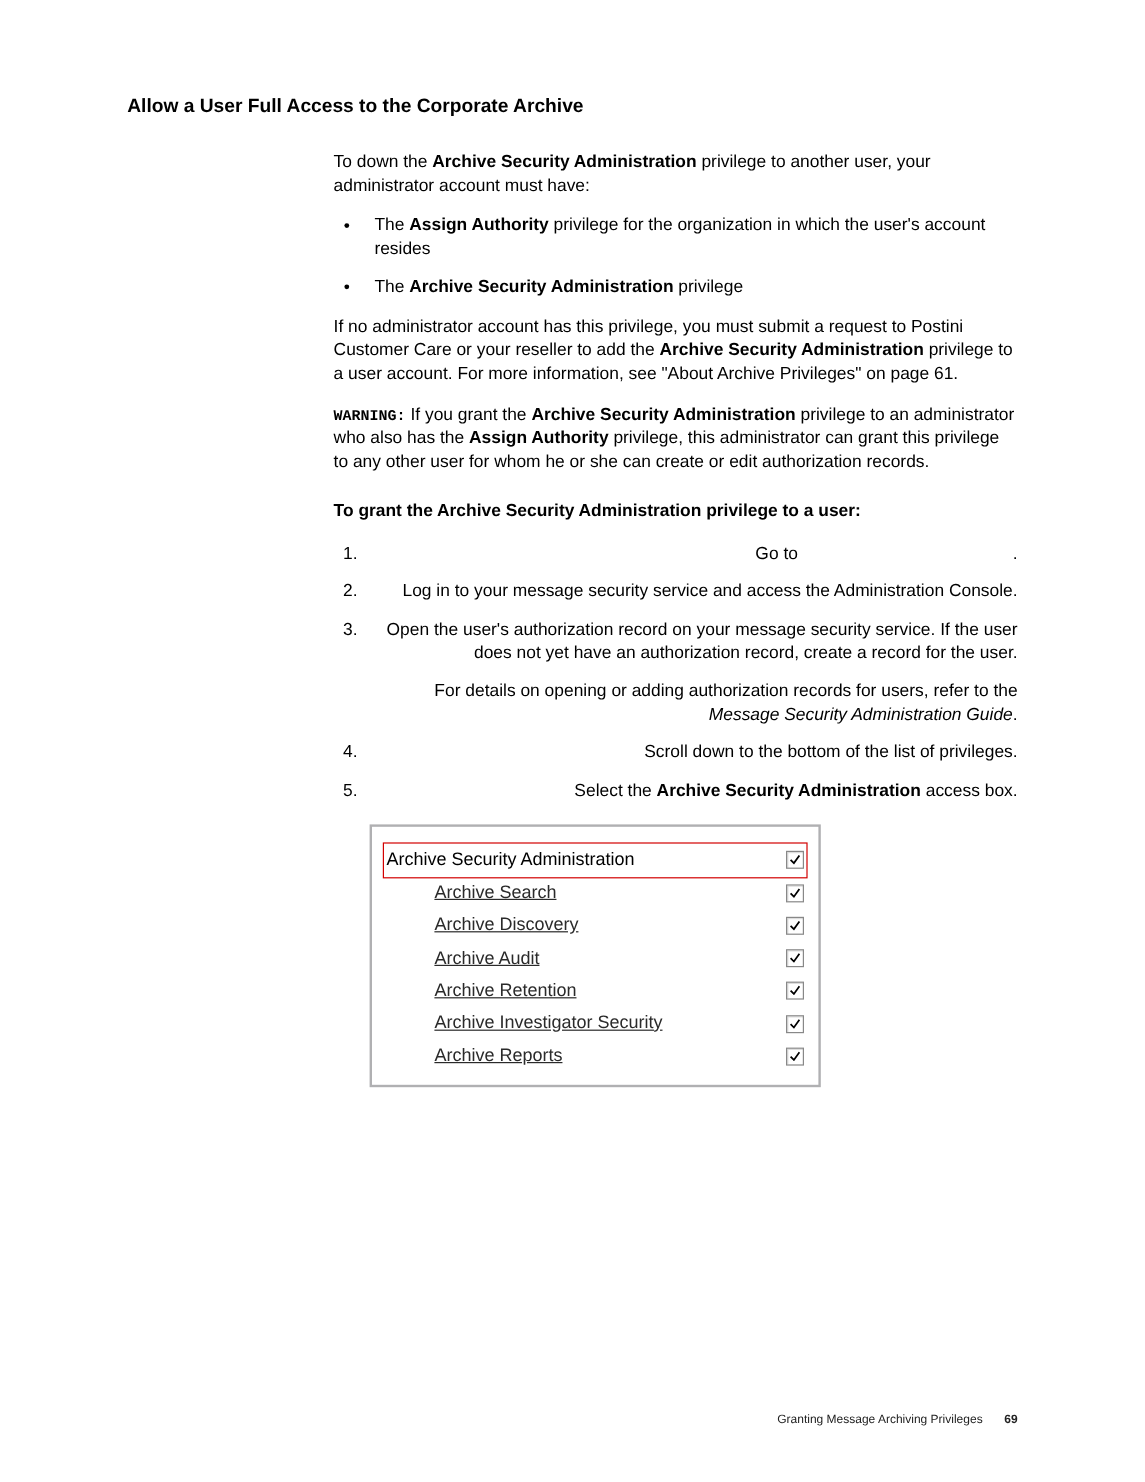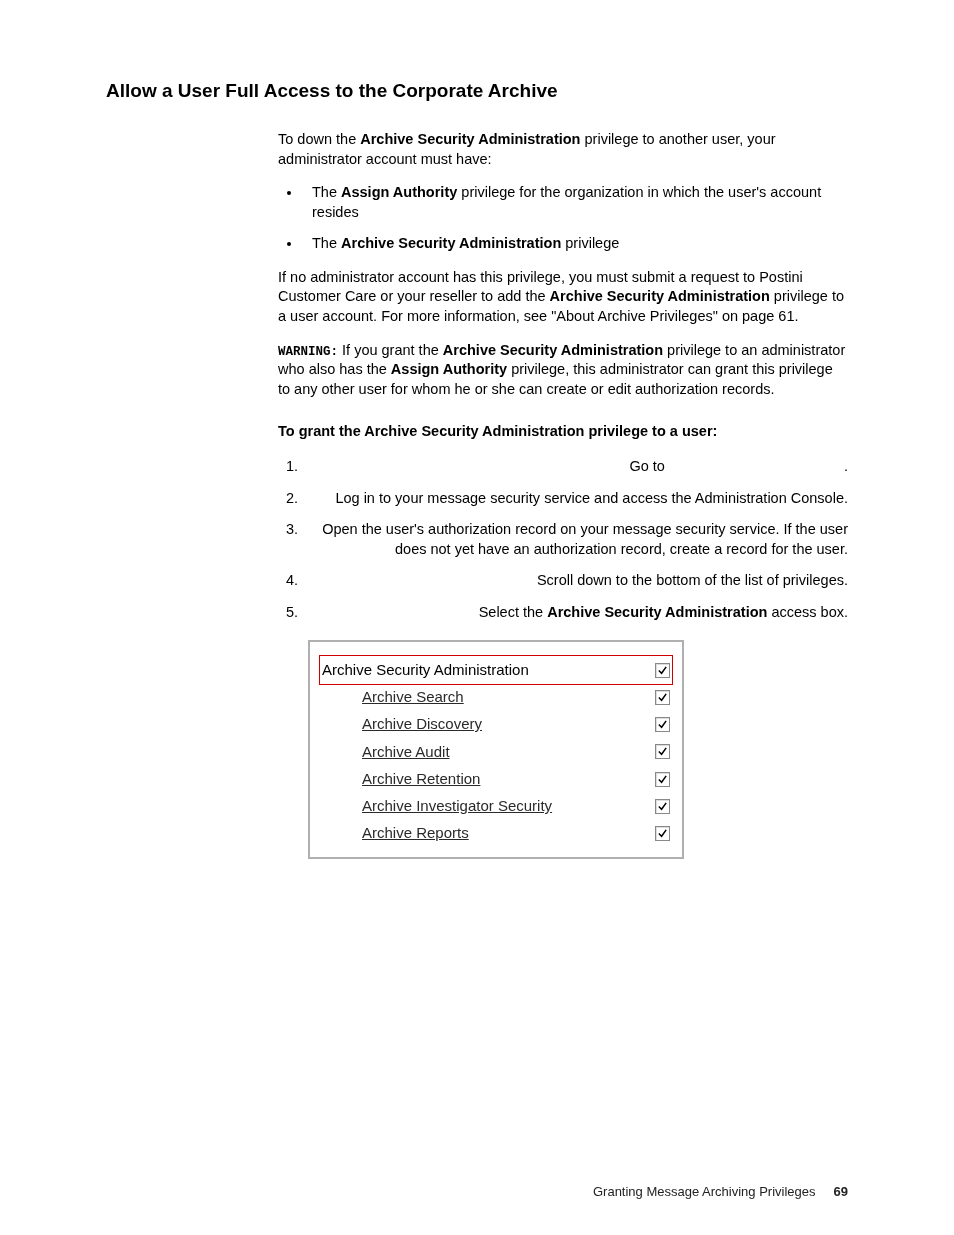--- a/index.html
+++ b/index.html
@@ -10,21 +10,21 @@
     color: #000;
     width: 954px;
   }
   .page {
     padding: 80px 106px 60px 106px;
     box-sizing: border-box;
     min-height: 1235px;
     position: relative;
   }
   h2.section-title {
-    font-size: 19px;
+    font-size: 16px;
     font-weight: bold;
     margin: 0 0 28px 0;
   }
   .content-block {
     margin-left: 172px;
     font-size: 14.5px;
     line-height: 1.35;
   }
   .content-block p {
     margin: 0 0 14px 0;
@@ -99,23 +99,23 @@
     box-sizing: border-box;
   }
   .cb svg {
     width: 11px;
     height: 11px;
     display: block;
   }
 
   .footer {
     position: absolute;
-    bottom: 36px;
+    bottom: 46px;
     right: 106px;
-    font-size: 13px;
+    font-size: 10px;
     color: #222;
   }
   .footer .pagenum {
     font-weight: bold;
     margin-left: 18px;
   }
 </style>
 </head>
 <body>
 
@@ -148,20 +148,23 @@
 
     <p class="bold" style="margin-top:22px;margin-bottom:16px;">To grant the Archive Security Administration privilege to a user:</p>
 
     <ol class="num-list">
       <li>
         <span>Go to </span><span style="display:inline-block;width:175px;"></span><span>.</span>
       </li>
       <li>Log in to your message security service and access the Administration Console.</li>
       <li>
         <span>Open the user's authorization record on your message security service. If the user does not yet have an authorization record, create a record for the user.</span>
+        <div class="sub-para">
+          <span>For details on opening or adding authorization records for users, refer to the </span><span class="italic">Message Security Administration Guide</span><span>.</span>
+        </div>
       </li>
       <li>Scroll down to the bottom of the list of privileges.</li>
       <li>
         <span>Select the </span><span class="bold">Archive Security Administration</span><span> access box.</span>
       </li>
     </ol>
 
     <div class="priv-box">
       <div class="priv-row header-row red-outline">
         <span class="priv-label">Archive Security Administration</span>

